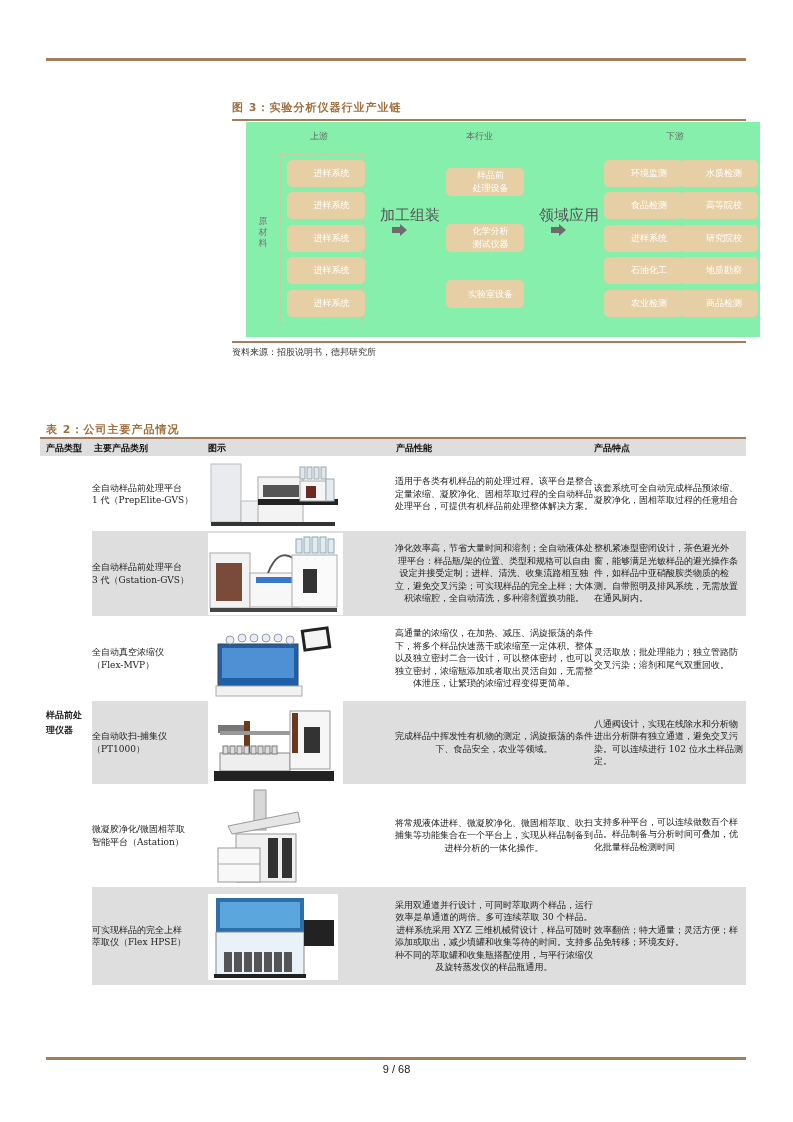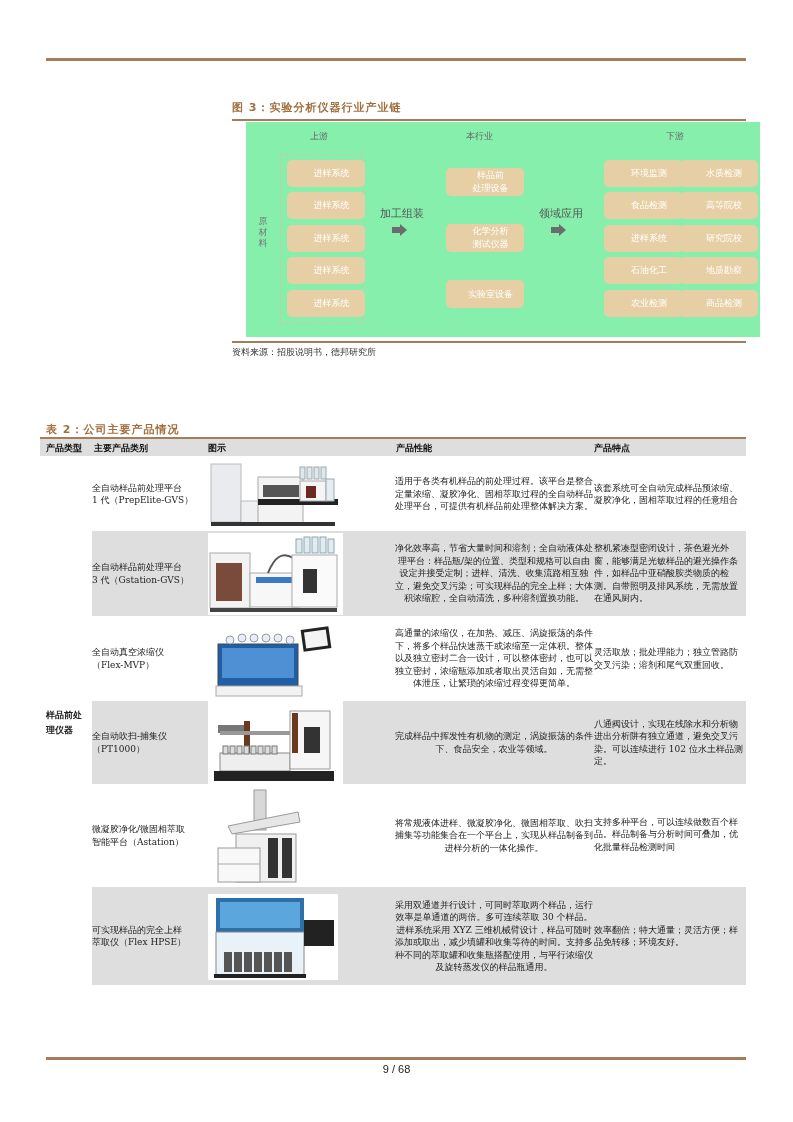--- a/index.html
+++ b/index.html
@@ -10,21 +10,21 @@
   .fig-title { left: 232px; top: 100px; font-size: 11px; font-weight: bold; color: #a0703f; letter-spacing: 1px;
                font-family: "DejaVu Sans", sans-serif; }
   .diagram { left: 246px; top: 122px; width: 514px; height: 215px; background: #86efac; }
   .col-head { position: absolute; font-size: 9px; color: #666; font-family: "DejaVu Sans", sans-serif; }
   .box { position: absolute; background: #e6cfa4; color: #fff; border-radius: 5px; font-size: 9px;
          display: flex; align-items: center; justify-content: center; text-align: center; line-height: 13px;
          font-family: "DejaVu Sans", sans-serif; white-space: pre-line; padding-left: 11px; }
   .dash { position: absolute; border: 1px dashed #d9c2a2; }
   .side-label { position: absolute; font-size: 9px; color: #777; width: 10px; line-height: 11px; text-align: center;
                 font-family: "DejaVu Sans", sans-serif; }
-  .arrow-label { position: absolute; font-size: 11px; color: #555; font-family: "DejaVu Sans", sans-serif; white-space: nowrap; }
+  .arrow-label { position: absolute; font-size: 15px; color: #555; font-family: "DejaVu Sans", sans-serif; white-space: nowrap; }
   .arrow { position: absolute; width: 0; height: 0; }
   .arrow .shaft { position: absolute; left: 0; top: 3px; width: 8px; height: 6px; background: #6c6c6c; }
   .arrow .head { position: absolute; left: 8px; top: 0; width: 0; height: 0;
                  border-top: 6px solid transparent; border-bottom: 6px solid transparent; border-left: 7px solid #6c6c6c; }
   .source { left: 232px; top: 346px; font-size: 9px; color: #333; }
   .tbl-title { left: 46px; top: 422px; font-size: 11px; font-weight: bold; color: #a0703f; letter-spacing: 1px;
                font-family: "DejaVu Sans", sans-serif; }
   .thead { position: absolute; left: 40px; top: 439px; width: 706px; height: 17px; background: #dedede; }
   .th { position: absolute; top: 3px; font-size: 9px; font-weight: bold; color: #111; }
   .row { position: absolute; left: 40px; width: 706px; }

